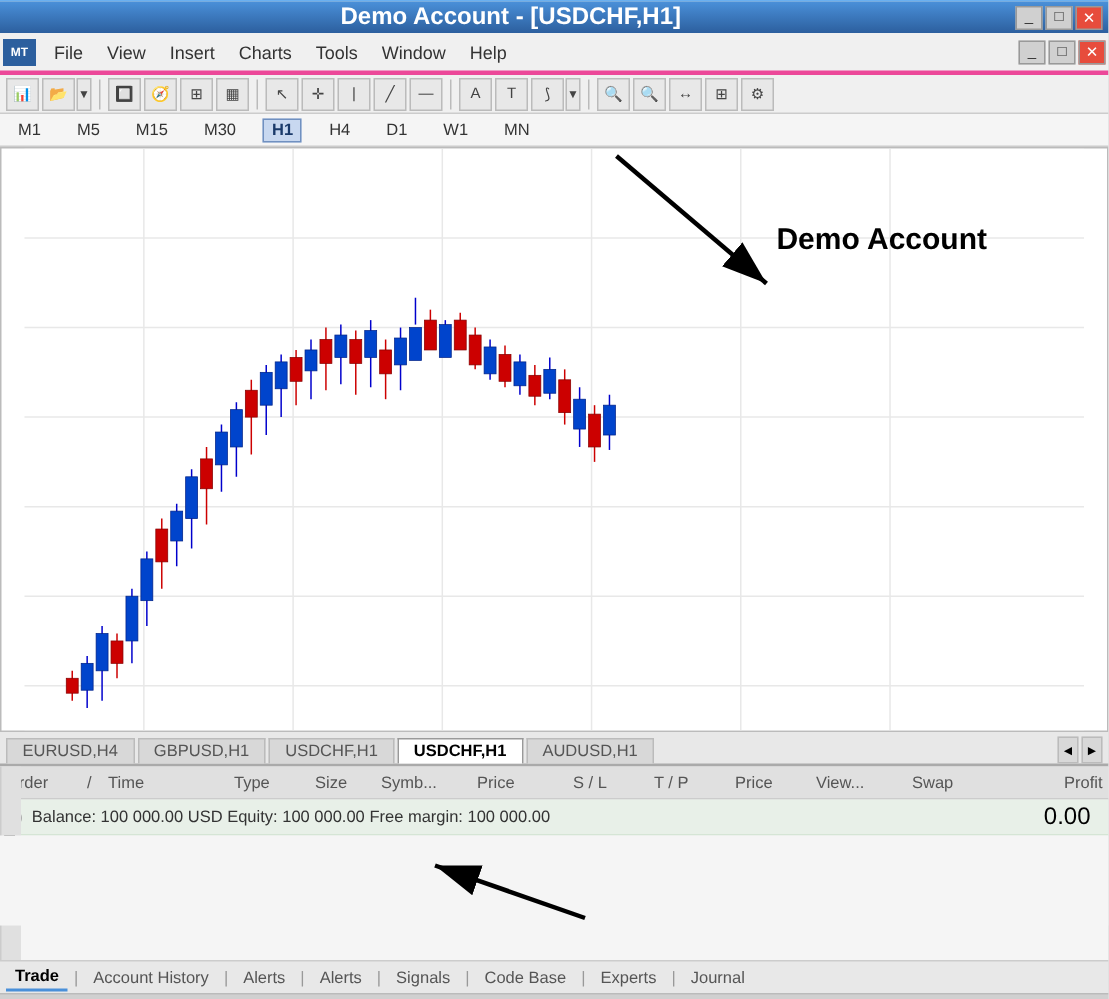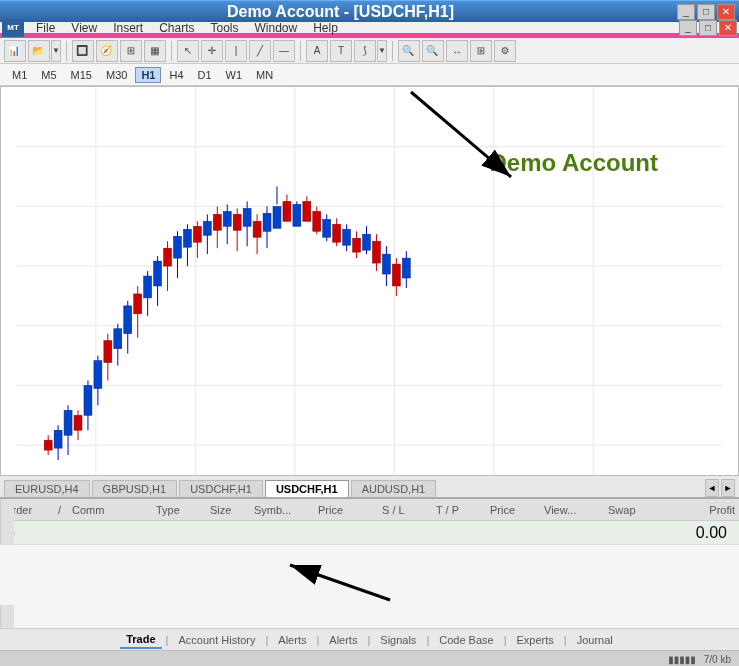--- a/index.html
+++ b/index.html
@@ -46,24 +46,24 @@
       cursor: pointer;
       color: #333;
     }
     .title-btn.close { background: #e74c3c; color: white; }
     .title-btn.minimize { background: #d0d0d0; }
     .title-btn.maximize { background: #d0d0d0; }
 
     
     .menu-bar {
       background: #f0f0f0;
-      height: 16px;
-      display: flex;
-      align-items: center;
-      border-bottom: 5px solid #ec4899;
+      height: 28px;
+      display: flex;
+      align-items: center;
+      border-bottom: 3px solid #ec4899;
       padding: 0 2px;
     }
     .menu-logo {
       width: 22px;
       height: 18px;
       background: #2c5f9e;
       display: flex;
       align-items: center;
       justify-content: center;
       margin-right: 4px;
@@ -117,21 +117,21 @@
     }
 
     
     .timeframe-bar {
       background: #f5f5f5;
       height: 22px;
       display: flex;
       align-items: center;
       border-bottom: 1px solid #ccc;
       padding: 0 6px;
-      gap: 2px;
+      gap: 12px;
     }
     .tf-btn {
       padding: 1px 5px;
       font-size: 11px;
       cursor: pointer;
       color: #333;
       border: 1px solid transparent;
     }
     .tf-btn.active {
       background: #c8d8f0;
@@ -241,21 +241,20 @@
       font-size: 16px;
     }
     .terminal-tabs {
       background: #e8e8e8;
       height: 22px;
       display: flex;
       align-items: center;
       border-top: 1px solid #ccc;
       padding: 0 4px;
       gap: 4px;
-      justify-content: center;
     }
     .term-tab {
       font-size: 11px;
       color: #555;
       cursor: pointer;
       padding: 2px 6px;
     }
     .term-tab.active {
       color: #000;
       font-weight: bold;
@@ -495,21 +494,21 @@
 
     <line x1="382" y1="172" x2="382" y2="210" stroke="#cc0000" stroke-width="1"></line>
     <rect x="378" y="178" width="8" height="22" fill="#cc0000" stroke="#880000" stroke-width="0.5"></rect>
 
     <line x1="392" y1="165" x2="392" y2="202" stroke="#0000cc" stroke-width="1"></line>
     <rect x="388" y="172" width="8" height="20" fill="#0044cc" stroke="#002288" stroke-width="0.5"></rect>
 
   </svg>
 
   
-  <div class="demo-label" style="position:absolute; right:80px; top:50px; font-size:24px; font-weight:bold; color:#4d7c0f;margin-top:12px;">Demo Account</div>
+  <div class="demo-label" style="position:absolute; right:80px; top:50px; font-size:20px; font-weight:bold; color:#000000;">Demo Account</div>
 
   
   <svg style="position:absolute; top:0; left:0; width:100%; height:100%; pointer-events:none;">
     <line x1="410" y1="5" x2="510" y2="90" stroke="black" stroke-width="3" marker-end="url(#arrowhead)"></line>
     <defs>
       <marker id="arrowhead" markerWidth="10" markerHeight="7" refX="10" refY="3.5" orient="auto">
         <polygon points="0 0, 10 3.5, 0 7" fill="black"></polygon>
       </marker>
     </defs>
   </svg>
@@ -528,35 +527,36 @@
 </div>
 
 <div class="terminal-panel" style="position:relative; height:130px;">
   <div style="display:flex; height:100%;">
     <div class="terminal-label" style="writing-mode:vertical-lr;transform:rotate(180deg);font-size:10px;background:#e0e0e0;border-right:1px solid #ccc;width:14px;display:flex;align-items:center;justify-content:center;">Terminal</div>
     <div style="flex:1;">
 
       <div class="terminal-header">
         <span style="width:50px;">Order</span>
         <span style="width:10px;">/</span>
-        <span style="width:80px;">Comm</span>
+        <span style="width:80px;">Time</span>
         <span style="width:50px;">Type</span>
         <span style="width:40px;">Size</span>
         <span style="width:60px;">Symb...</span>
         <span style="width:60px;">Price</span>
         <span style="width:50px;">S / L</span>
         <span style="width:50px;">T / P</span>
         <span style="width:50px;">Price</span>
         <span style="width:60px;">View...</span>
         <span style="width:50px;">Swap</span>
         <span style="margin-left:auto;">Profit</span>
       </div>
 
       <div class="terminal-row">
         <span style="color:#aaa; margin-right:6px; font-size:10px;">◯</span>
+        <span class="balance-info">Balance: 100 000.00 USD   Equity: 100 000.00   Free margin: 100 000.00</span>
         <span class="terminal-profit">0.00</span>
       </div>
 
       <div style="position:relative; height:60px; background:#f5f5f5;">
 
         <svg style="position:absolute;top:0;left:0;width:100%;height:100%;pointer-events:none;">
           <line x1="390" y1="55" x2="290" y2="20" stroke="black" stroke-width="3" marker-end="url(#arrowhead2)"></line>
           <defs>
             <marker id="arrowhead2" markerWidth="10" markerHeight="7" refX="10" refY="3.5" orient="auto">
               <polygon points="0 0, 10 3.5, 0 7" fill="black"></polygon>

